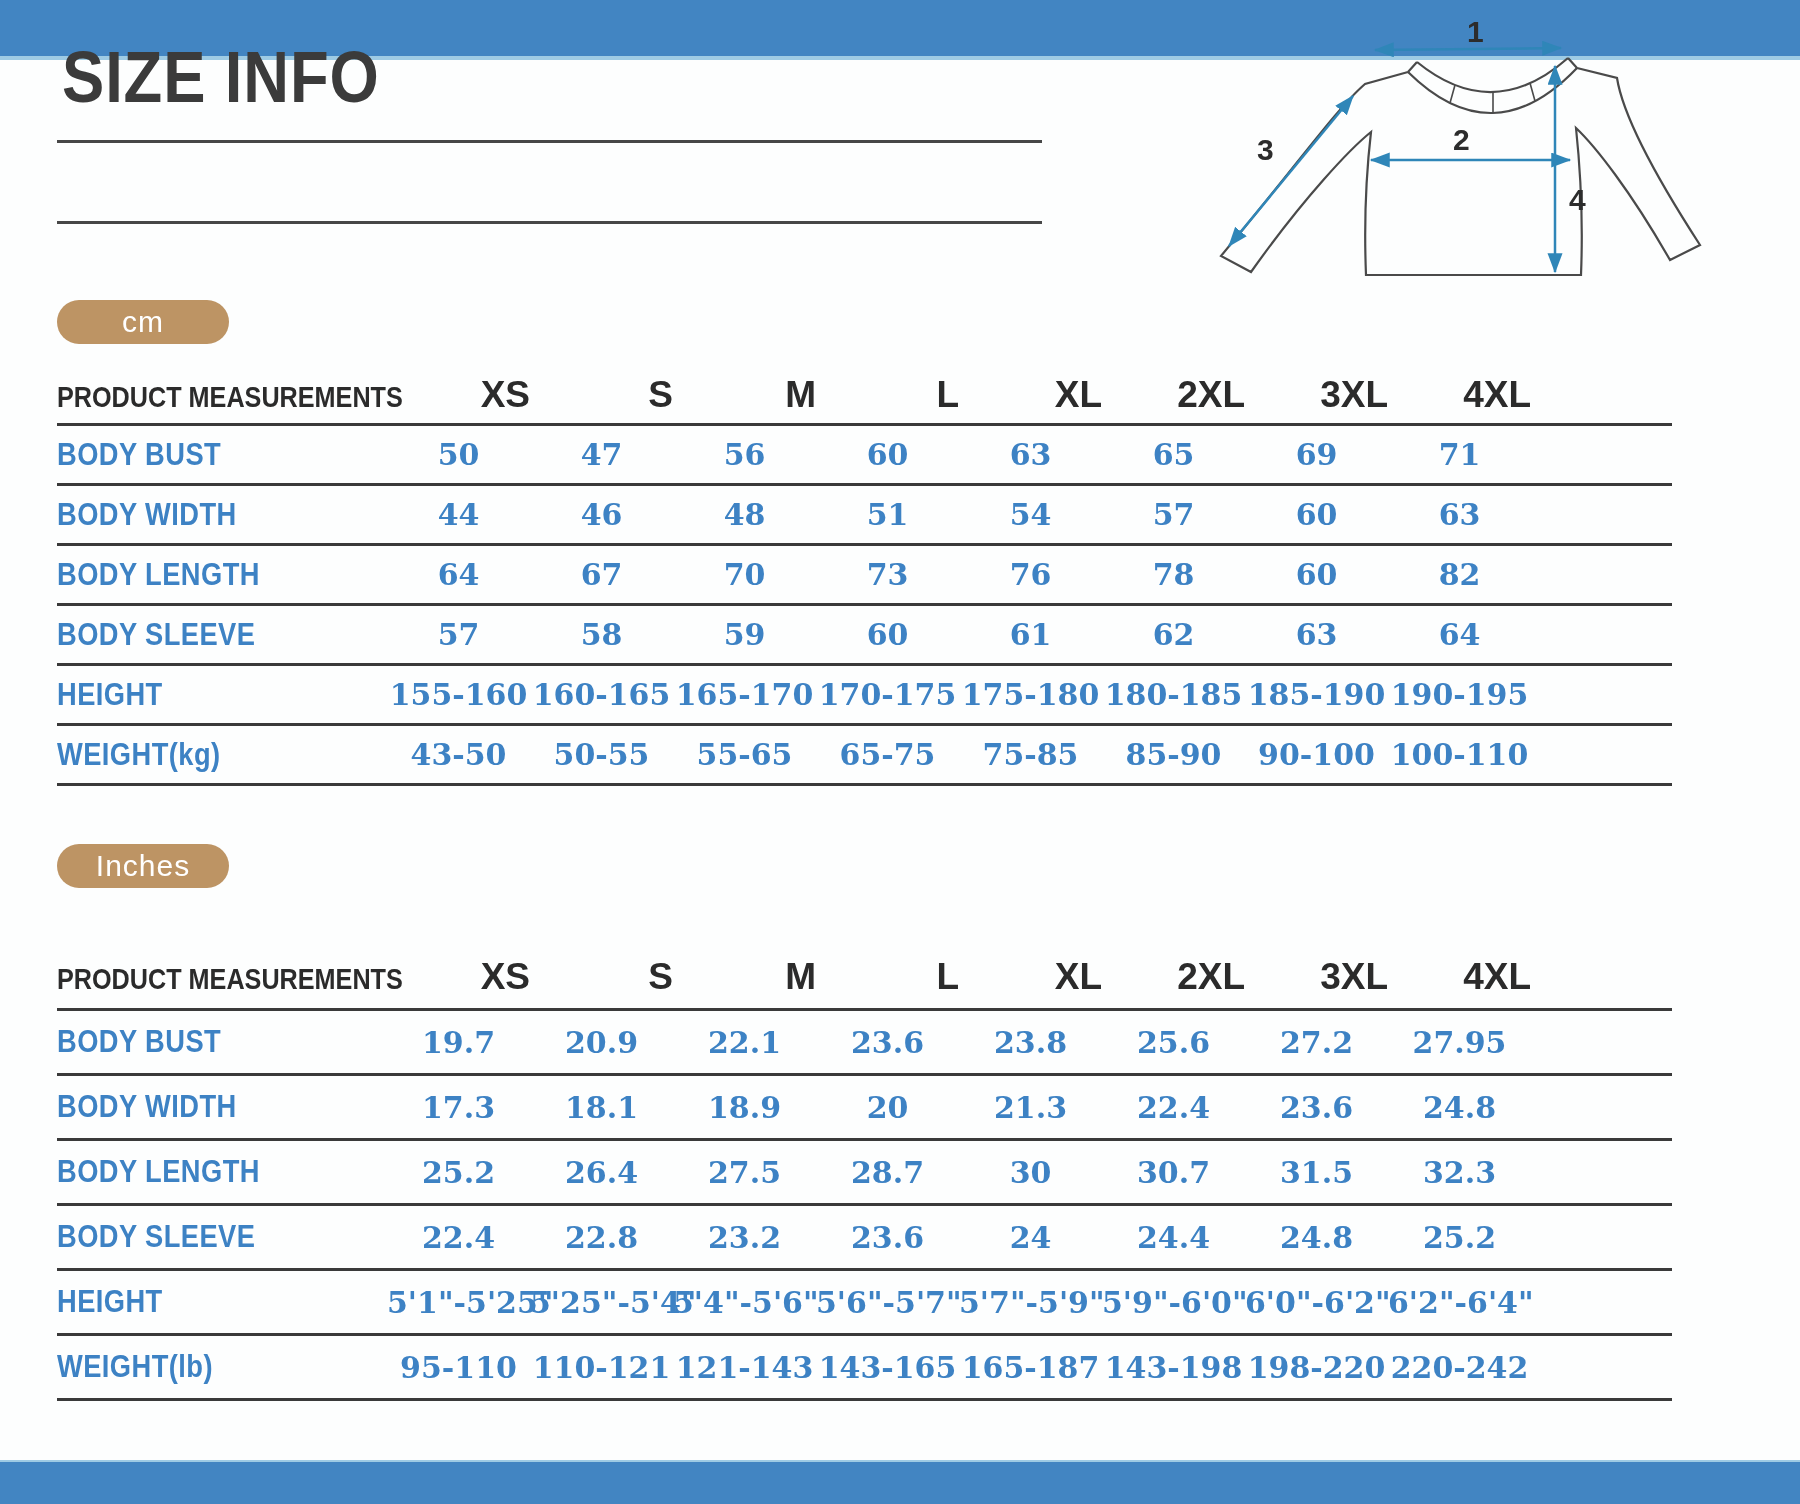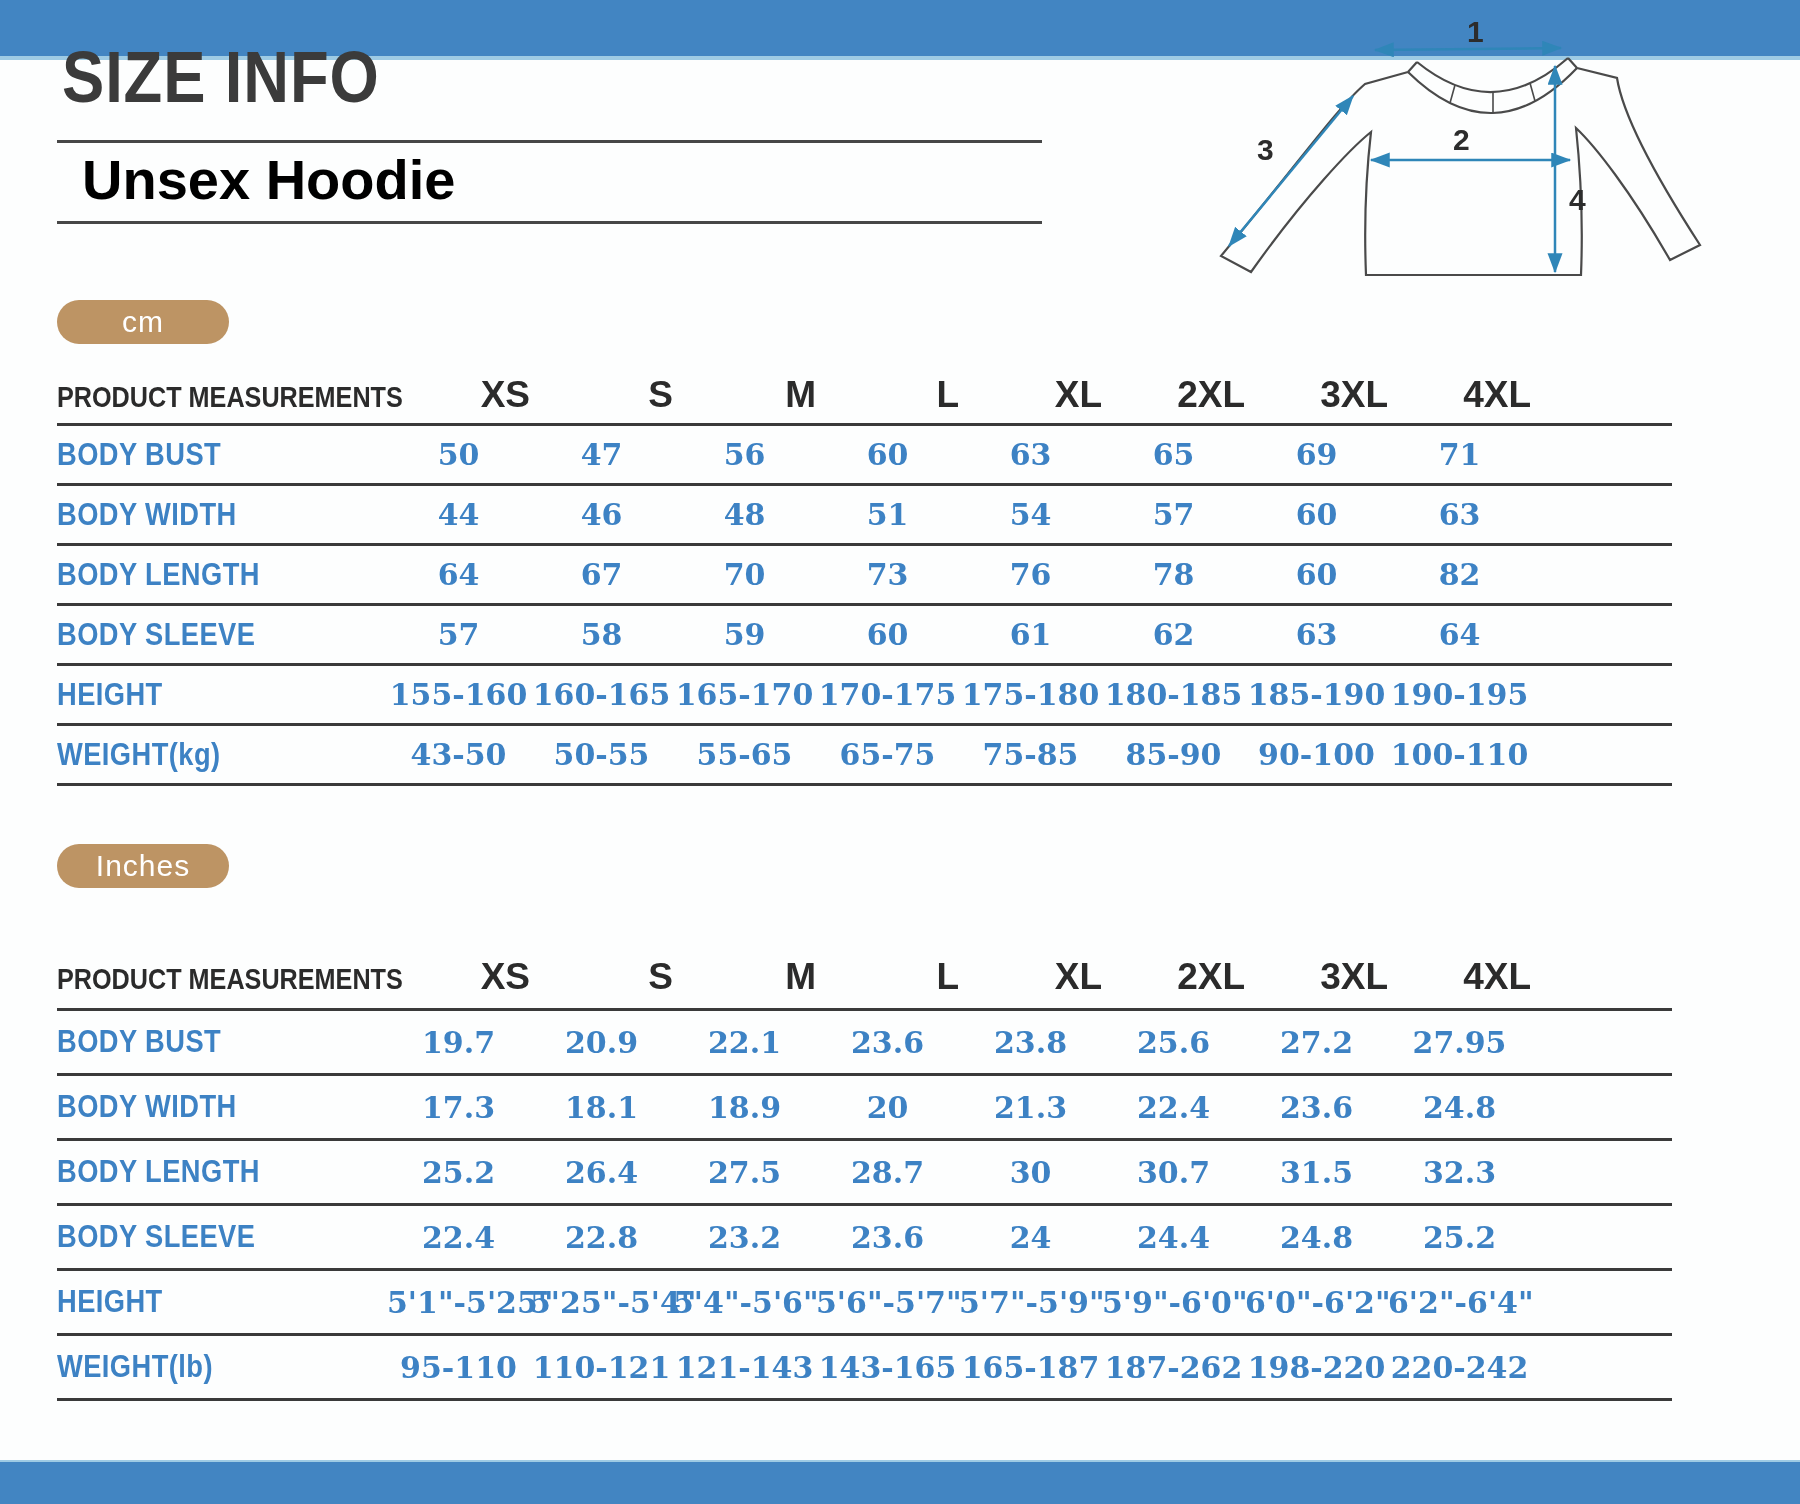--- a/index.html
+++ b/index.html
@@ -71,21 +71,20 @@
 </style>
 </head>
 <body>
 
 <div class="page">
 
   <div class="accent-bar top"></div>
 
   <h1 class="page-title">SIZE INFO</h1>
   <div class="rule r1"></div>
-  <h2 class="product-name">Unsex Hoodie</h2>
   <div class="rule r2"></div>
 
   <div class="diagram">
     <svg width="620" height="270" viewBox="0 0 620 270">
       <defs>
         <marker id="ah" markerWidth="9" markerHeight="8" refX="7.5" refY="3" orient="auto-start-reverse">
           <path d="M0,0 L8,3 L0,6 Z" fill="#2f86b8"></path>
         </marker>
       </defs>
 
@@ -305,21 +304,21 @@
           <td>6'2"-6'4"</td>
           <td></td>
         </tr>
         <tr>
           <th><span>WEIGHT(lb)</span></th>
           <td>95-110</td>
           <td>110-121</td>
           <td>121-143</td>
           <td>143-165</td>
           <td>165-187</td>
-          <td>187-262</td>
+          <td>143-198</td>
           <td>198-220</td>
           <td>220-242</td>
           <td></td>
         </tr>
       </tbody>
     </table>
 
   <div class="accent-bar bottom"></div>
 </div>
 

